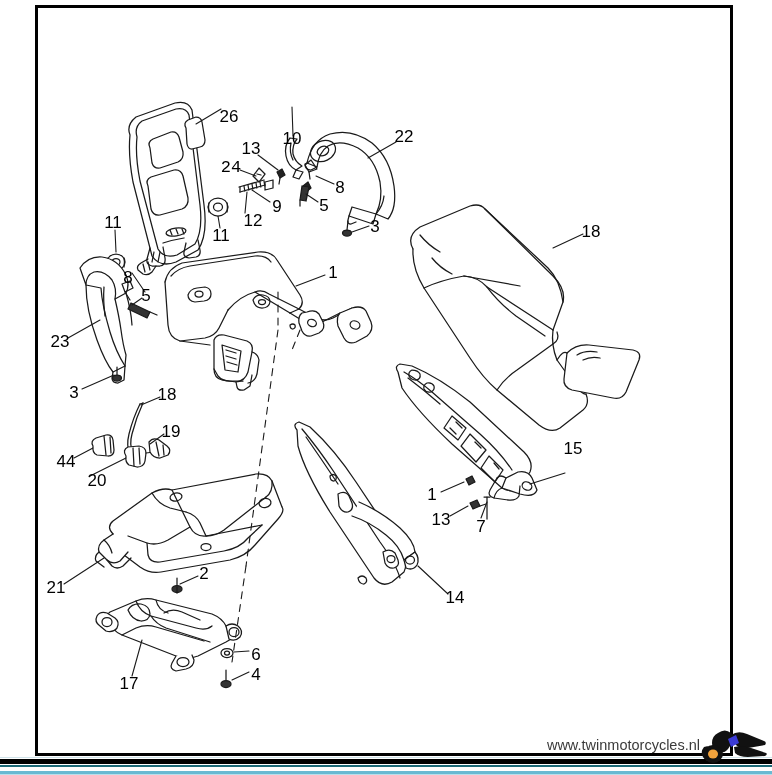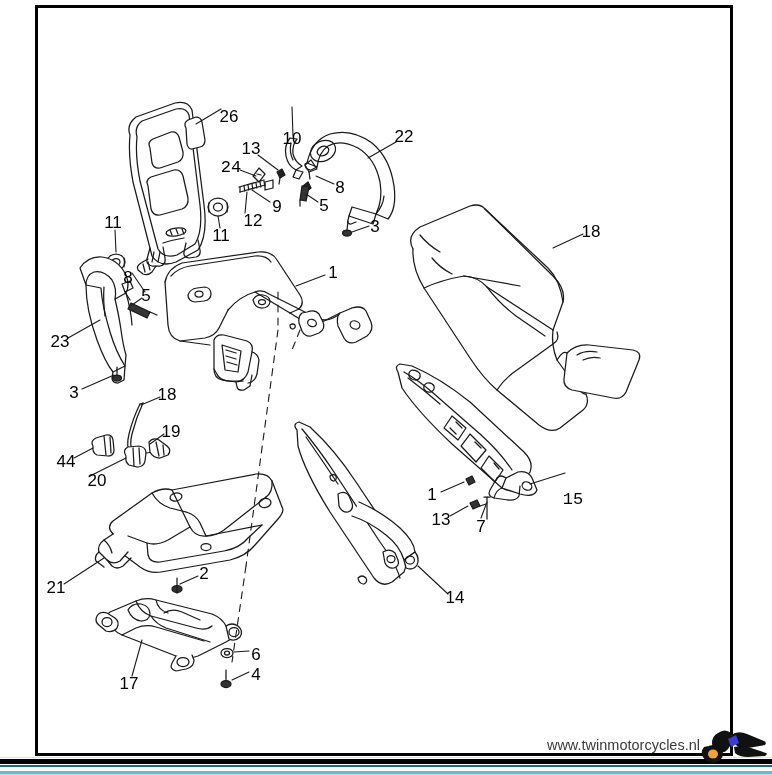--- a/index.html
+++ b/index.html
@@ -496,21 +496,21 @@
     <div class="callout" style="left:591px; top:231px;">18</div>
     <div class="callout" style="left:128px; top:277px;">8</div>
     <div class="callout" style="left:333px; top:272px;">1</div>
     <div class="callout" style="left:146px; top:295px;">5</div>
     <div class="callout" style="left:60px;  top:341px;">23</div>
     <div class="callout" style="left:74px;  top:392px;">3</div>
     <div class="callout" style="left:167px; top:394px;">18</div>
     <div class="callout" style="left:171px; top:431px;">19</div>
     <div class="callout" style="left:66px;  top:461px;">44</div>
     <div class="callout" style="left:81px;  top:480px;margin-left:16px;">20</div>
-    <div class="callout" style="left:573px; top:499px;font-family:Liberation Mono, monospace;">15</div>
+    <div class="callout" style="left:573px; top:448px;">15</div>
     <div class="callout" style="left:432px; top:494px;">1</div>
     <div class="callout" style="left:441px; top:519px;">13</div>
     <div class="callout" style="left:481px; top:526px;">7</div>
     <div class="callout" style="left:56px;  top:587px;">21</div>
     <div class="callout" style="left:204px; top:573px;">2</div>
     <div class="callout" style="left:455px; top:597px;">14</div>
     <div class="callout" style="left:256px; top:654px;">6</div>
     <div class="callout" style="left:129px; top:683px;">17</div>
     <div class="callout" style="left:256px; top:674px;">4</div>
   </div>

